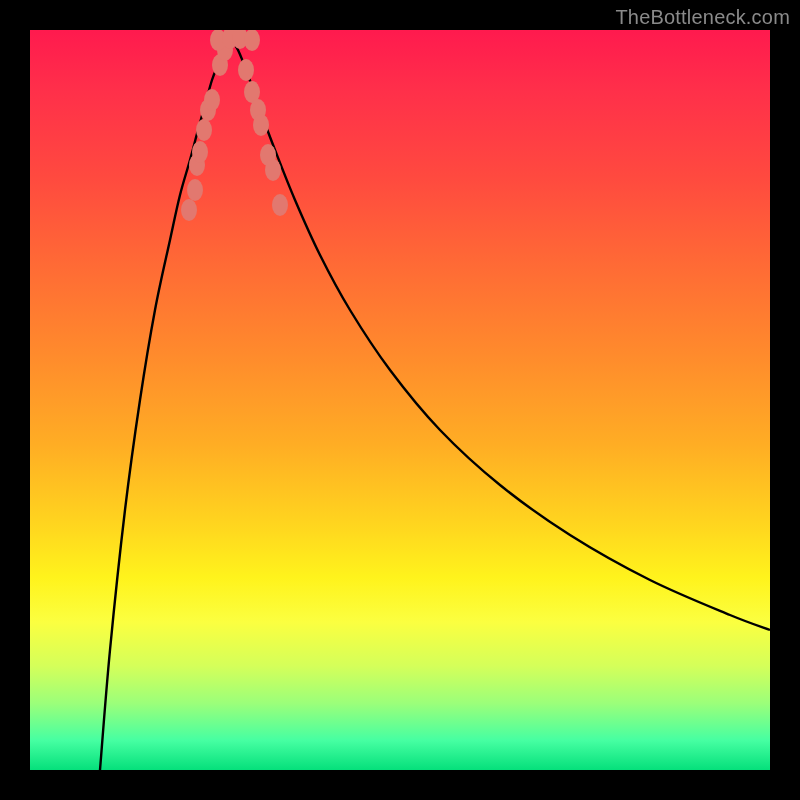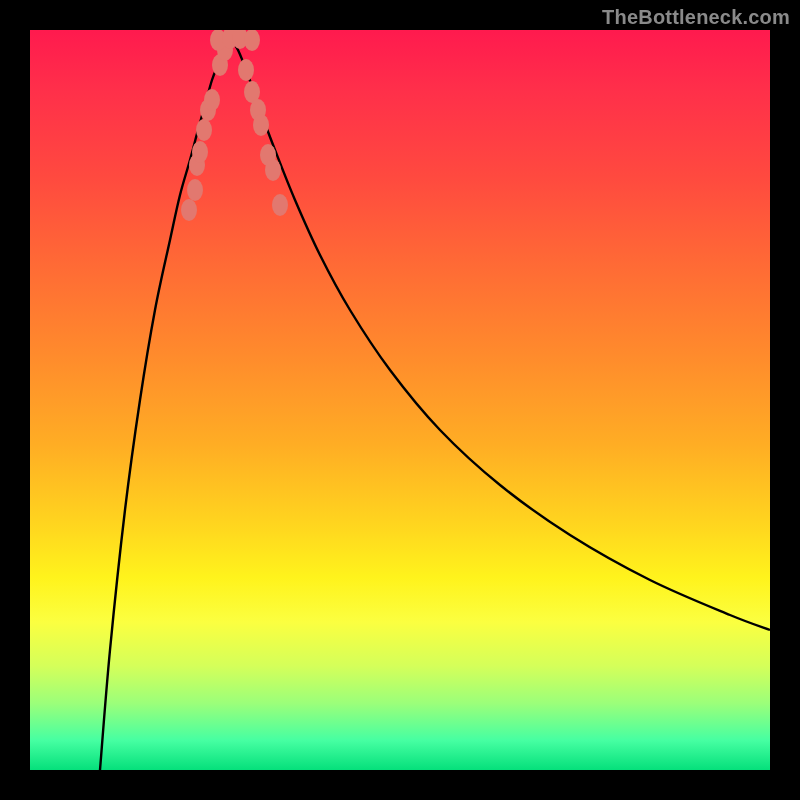--- a/index.html
+++ b/index.html
@@ -39,21 +39,21 @@
       #46ffa2 96%,
       #05e07b 100%
     );
   }
   .watermark {
     position: absolute;
     top: 6px;
     right: 10px;
     color: #8a8a8a;
     font-size: 20px;
-    font-weight: 700;
+    font-weight: 400;
     letter-spacing: 0.2px;
     z-index: 5;
     user-select: none;
   }
   svg.curve {
     position: absolute;
     left: 0;
     top: 0;
     width: 740px;
     height: 740px;

